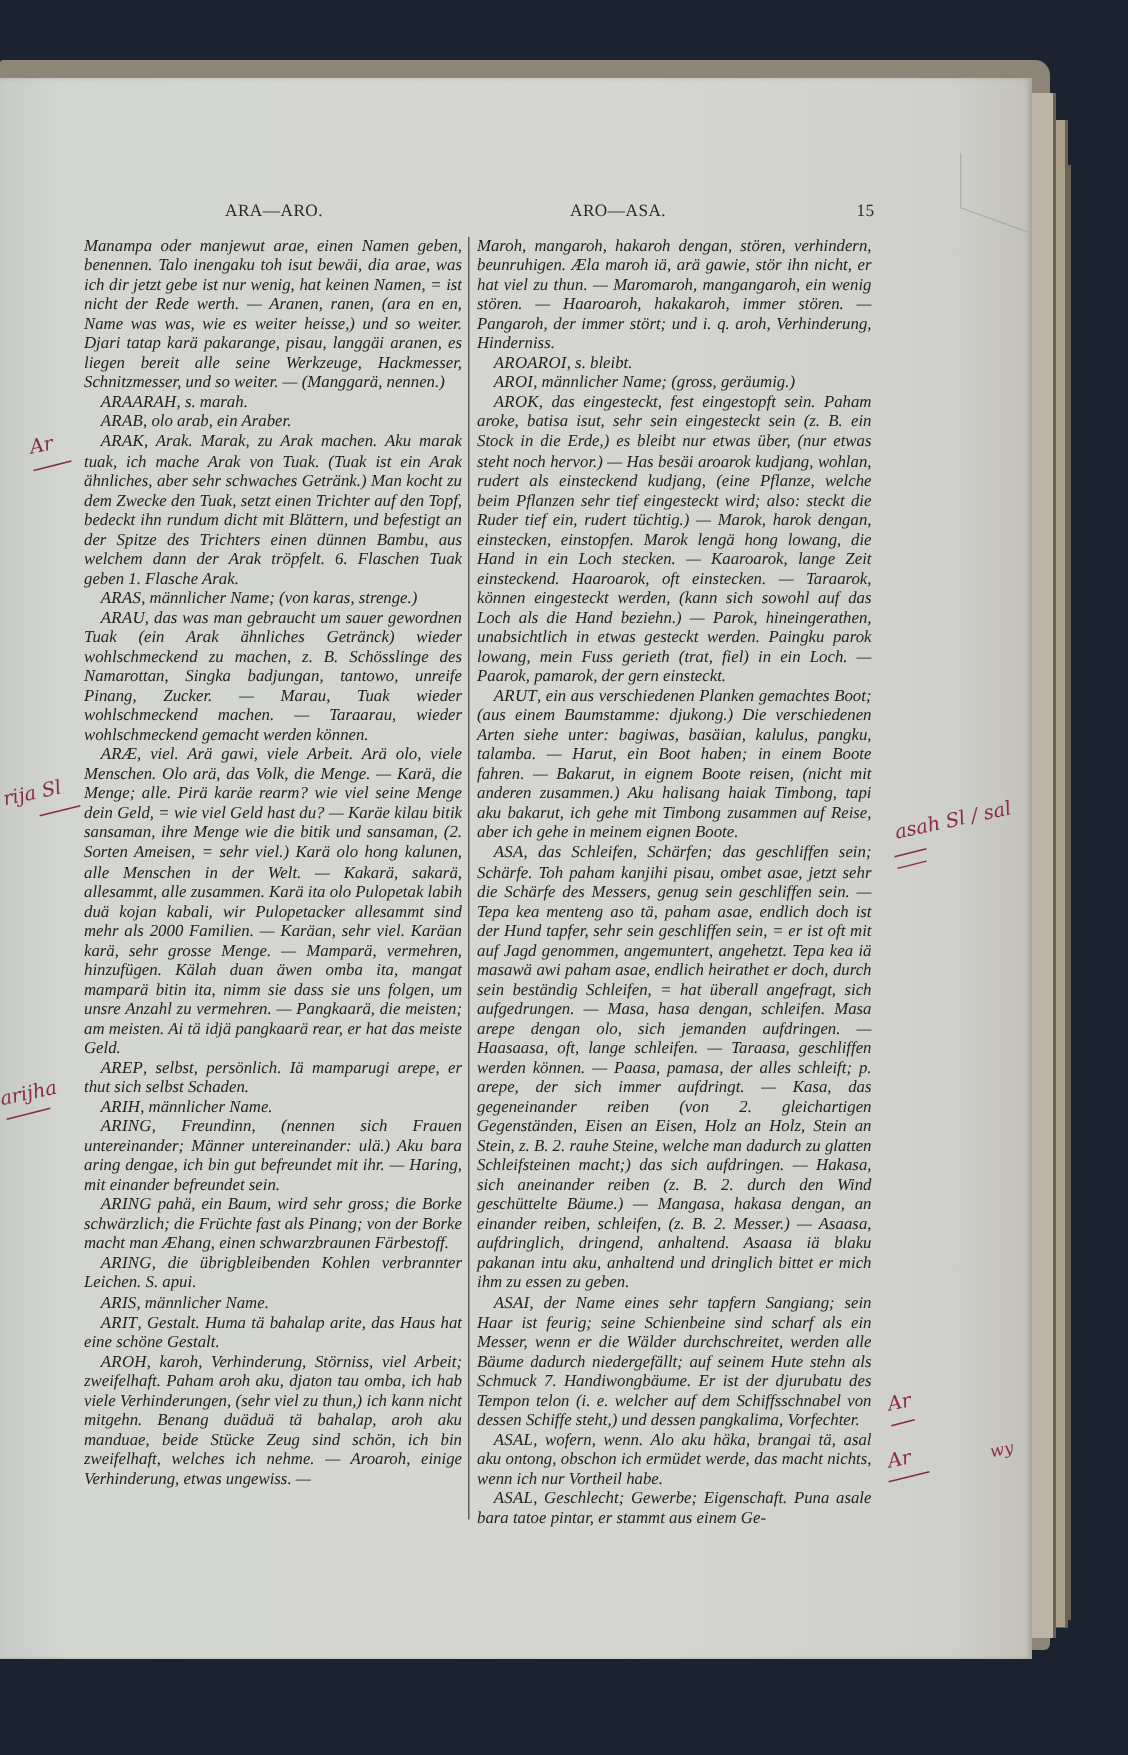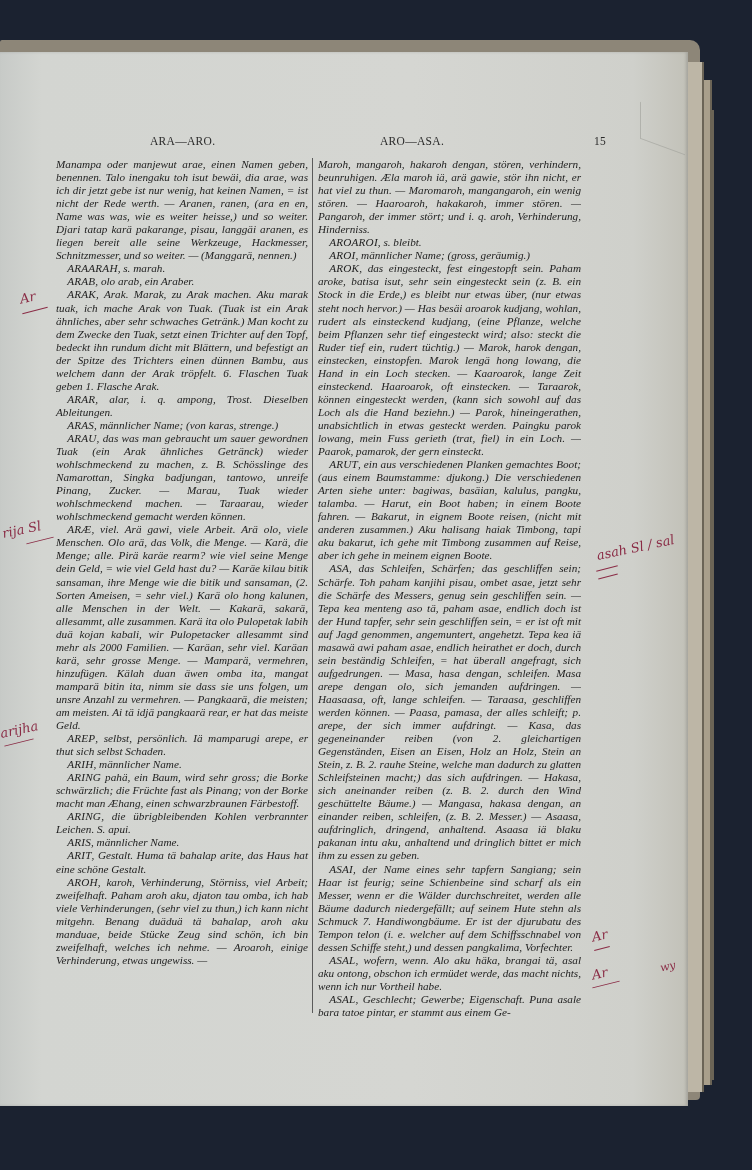--- a/index.html
+++ b/index.html
@@ -7,21 +7,21 @@
   .book-edge{position:absolute;left:0;top:40px;width:700px;height:1060px;background:#8d8678;border-radius:2px 10px 4px 2px;}
   .page-stack{position:absolute;background:#c9c3b4;border-right:2px solid #6b6456;}
   .ps1{left:660px;top:62px;width:42px;height:1030px;background:#bdb6a6;}
   .ps2{left:672px;top:80px;width:38px;height:1005px;background:#a99f8b;}
   .ps3{left:690px;top:110px;width:22px;height:970px;background:#8a8272;}
   .page{position:absolute;left:0;top:52px;width:688px;height:1054px;background:linear-gradient(90deg,#c7cac7 0%,#d3d5d1 6%,#d5d6d2 60%,#cfd0cb 92%,#c2c1b8 100%);box-shadow:inset -2px 0 3px rgba(0,0,0,.15);}
   .fold{position:absolute;left:640px;top:58px;width:44px;height:36px;border-left:1px solid #9fa09a;border-bottom:1px solid #9fa09a;transform:skewY(20deg);opacity:.6;}
   .header{position:absolute;top:135px;left:0;width:688px;height:20px;font-size:11.5px;color:#2a2a2a;letter-spacing:.3px;}
   .hl{position:absolute;left:150px;}
   .hr{position:absolute;left:380px;}
-  .pn{position:absolute;left:571px;font-weight:normal;margin-left:23px;}
+  .pn{position:absolute;left:571px;font-weight:normal;}
   .col{position:absolute;top:158px;font-size:11.2px;line-height:13.05px;color:#222;text-align:justify;font-style:italic;}
   .col-left{left:56px;width:252px;}
   .col-right{left:318px;width:263px;}
   .rule{position:absolute;left:312px;top:158px;width:1px;height:855px;background:#5a5a5a;}
   .entry{text-indent:1.0em;margin:0;}
   .entry.cont{text-indent:0;}
   .lemma{letter-spacing:.2px;}
   .note{position:absolute;font-family:"DejaVu Serif",serif;font-style:italic;color:#8a2b45;font-size:13px;transform:rotate(-12deg);white-space:nowrap;}
   .note-line{position:absolute;height:1px;background:#8a2b45;transform:rotate(-14deg);}
 </style>
@@ -41,26 +41,26 @@
   <span class="hl">ARA—ARO.</span>
   <span class="hr">ARO—ASA.</span>
   <span class="pn">15</span>
 </div>
 
 <div class="col col-left" id="col-left">
     <p class="entry cont"><span>Manampa oder manjewut arae, einen Namen geben, benennen. Talo inengaku toh isut bewäi, dia arae, was ich dir jetzt gebe ist nur wenig, hat keinen Namen, = ist nicht der Rede werth. — Aranen, ranen, (ara en en, Name was was, wie es weiter heisse,) und so weiter. Djari tatap karä pakarange, pisau, langgäi aranen, es liegen bereit alle seine Werkzeuge, Hackmesser, Schnitzmesser, und so weiter. — (Manggarä, nennen.)</span></p>
     <p class="entry"><span class="lemma">ARAARAH</span><span>, s. marah.</span></p>
     <p class="entry"><span class="lemma">ARAB</span><span>, olo arab, ein Araber.</span></p>
     <p class="entry"><span class="lemma">ARAK</span><span>, Arak. Marak, zu Arak machen. Aku marak tuak, ich mache Arak von Tuak. (Tuak ist ein Arak ähnliches, aber sehr schwaches Getränk.) Man kocht zu dem Zwecke den Tuak, setzt einen Trichter auf den Topf, bedeckt ihn rundum dicht mit Blättern, und befestigt an der Spitze des Trichters einen dünnen Bambu, aus welchem dann der Arak tröpfelt. 6. Flaschen Tuak geben 1. Flasche Arak.</span></p>
-    <p class="entry"><span class="lemma">ARAR</span><span>, alar, i. q. ampong, Trost. Dieselben Ableitungen.</span></p>
     <p class="entry"><span class="lemma">ARAS</span><span>, männlicher Name; (von karas, strenge.)</span></p>
     <p class="entry"><span class="lemma">ARAU</span><span>, das was man gebraucht um sauer gewordnen Tuak (ein Arak ähnliches Getränck) wieder wohlschmeckend zu machen, z. B. Schösslinge des Namarottan, Singka badjungan, tantowo, unreife Pinang, Zucker. — Marau, Tuak wieder wohlschmeckend machen. — Taraarau, wieder wohlschmeckend gemacht werden können.</span></p>
     <p class="entry"><span class="lemma">ARÆ</span><span>, viel. Arä gawi, viele Arbeit. Arä olo, viele Menschen. Olo arä, das Volk, die Menge. — Karä, die Menge; alle. Pirä karäe rearm? wie viel seine Menge dein Geld, = wie viel Geld hast du? — Karäe kilau bitik sansaman, ihre Menge wie die bitik und sansaman, (2. Sorten Ameisen, = sehr viel.) Karä olo hong kalunen, alle Menschen in der Welt. — Kakarä, sakarä, allesammt, alle zusammen. Karä ita olo Pulopetak labih duä kojan kabali, wir Pulopetacker allesammt sind mehr als 2000 Familien. — Karäan, sehr viel. Karäan karä, sehr grosse Menge. — Mamparä, vermehren, hinzufügen. Kälah duan äwen omba ita, mangat mamparä bitin ita, nimm sie dass sie uns folgen, um unsre Anzahl zu vermehren. — Pangkaarä, die meisten; am meisten. Ai tä idjä pangkaarä rear, er hat das meiste Geld.</span></p>
     <p class="entry"><span class="lemma">AREP</span><span>, selbst, persönlich. Iä mamparugi arepe, er thut sich selbst Schaden.</span></p>
     <p class="entry"><span class="lemma">ARIH</span><span>, männlicher Name.</span></p>
+    <p class="entry"><span class="lemma">ARING</span><span>, Freundinn, (nennen sich Frauen untereinander; Männer untereinander: ulä.) Aku bara aring dengae, ich bin gut befreundet mit ihr. — Haring, mit einander befreundet sein.</span></p>
     <p class="entry"><span class="lemma">ARING</span><span> pahä, ein Baum, wird sehr gross; die Borke schwärzlich; die Früchte fast als Pinang; von der Borke macht man Æhang, einen schwarzbraunen Färbestoff.</span></p>
     <p class="entry"><span class="lemma">ARING</span><span>, die übrigbleibenden Kohlen verbrannter Leichen. S. apui.</span></p>
     <p class="entry"><span class="lemma">ARIS</span><span>, männlicher Name.</span></p>
     <p class="entry"><span class="lemma">ARIT</span><span>, Gestalt. Huma tä bahalap arite, das Haus hat eine schöne Gestalt.</span></p>
     <p class="entry"><span class="lemma">AROH</span><span>, karoh, Verhinderung, Störniss, viel Arbeit; zweifelhaft. Paham aroh aku, djaton tau omba, ich hab viele Verhinderungen, (sehr viel zu thun,) ich kann nicht mitgehn. Benang duäduä tä bahalap, aroh aku manduae, beide Stücke Zeug sind schön, ich bin zweifelhaft, welches ich nehme. — Aroaroh, einige Verhinderung, etwas ungewiss. —</span></p>
   </div>
 <div class="rule"></div>
 <div class="col col-right" id="col-right">
     <p class="entry cont"><span>Maroh, mangaroh, hakaroh dengan, stören, verhindern, beunruhigen. Æla maroh iä, arä gawie, stör ihn nicht, er hat viel zu thun. — Maromaroh, mangangaroh, ein wenig stören. — Haaroaroh, hakakaroh, immer stören. — Pangaroh, der immer stört; und i. q. aroh, Verhinderung, Hinderniss.</span></p>
     <p class="entry"><span class="lemma">AROAROI</span><span>, s. bleibt.</span></p>

